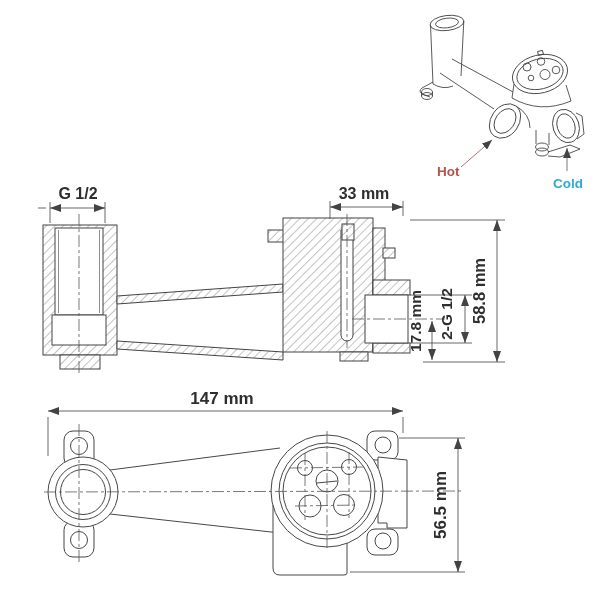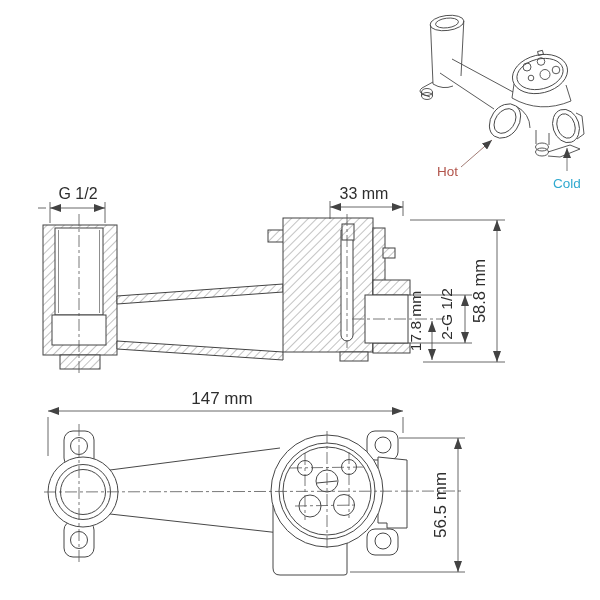--- a/index.html
+++ b/index.html
@@ -10,21 +10,21 @@
   svg{position:absolute;overflow:visible;}
   .dim-text{fill:#2e2e2e;}
   text{font-family:"Liberation Sans", sans-serif;}
   #iso-view{left:398px;top:0;}
   #section-view{left:0;top:180px;}
   #plan-view{left:0;top:385px;}
 </style>
 </head>
 <body>
 
-<div style="width:600px;height:600px;position:relative;">
+<div style="width:600px;height:600px;position:relative;font-weight:bold;">
 
 <svg id="iso-view" width="202" height="200" viewBox="398 0 202 200">
   <defs>
     <marker id="arrI" markerUnits="userSpaceOnUse" markerWidth="10" markerHeight="8" viewBox="0 0 10 8" refX="10" refY="4" orient="auto-start-reverse">
       <path d="M0,0 L10,4 L0,8 z" fill="#434343"></path>
     </marker>
   </defs>
   <g stroke="#474747" stroke-width="0.9" fill="none">
 
     <g>

